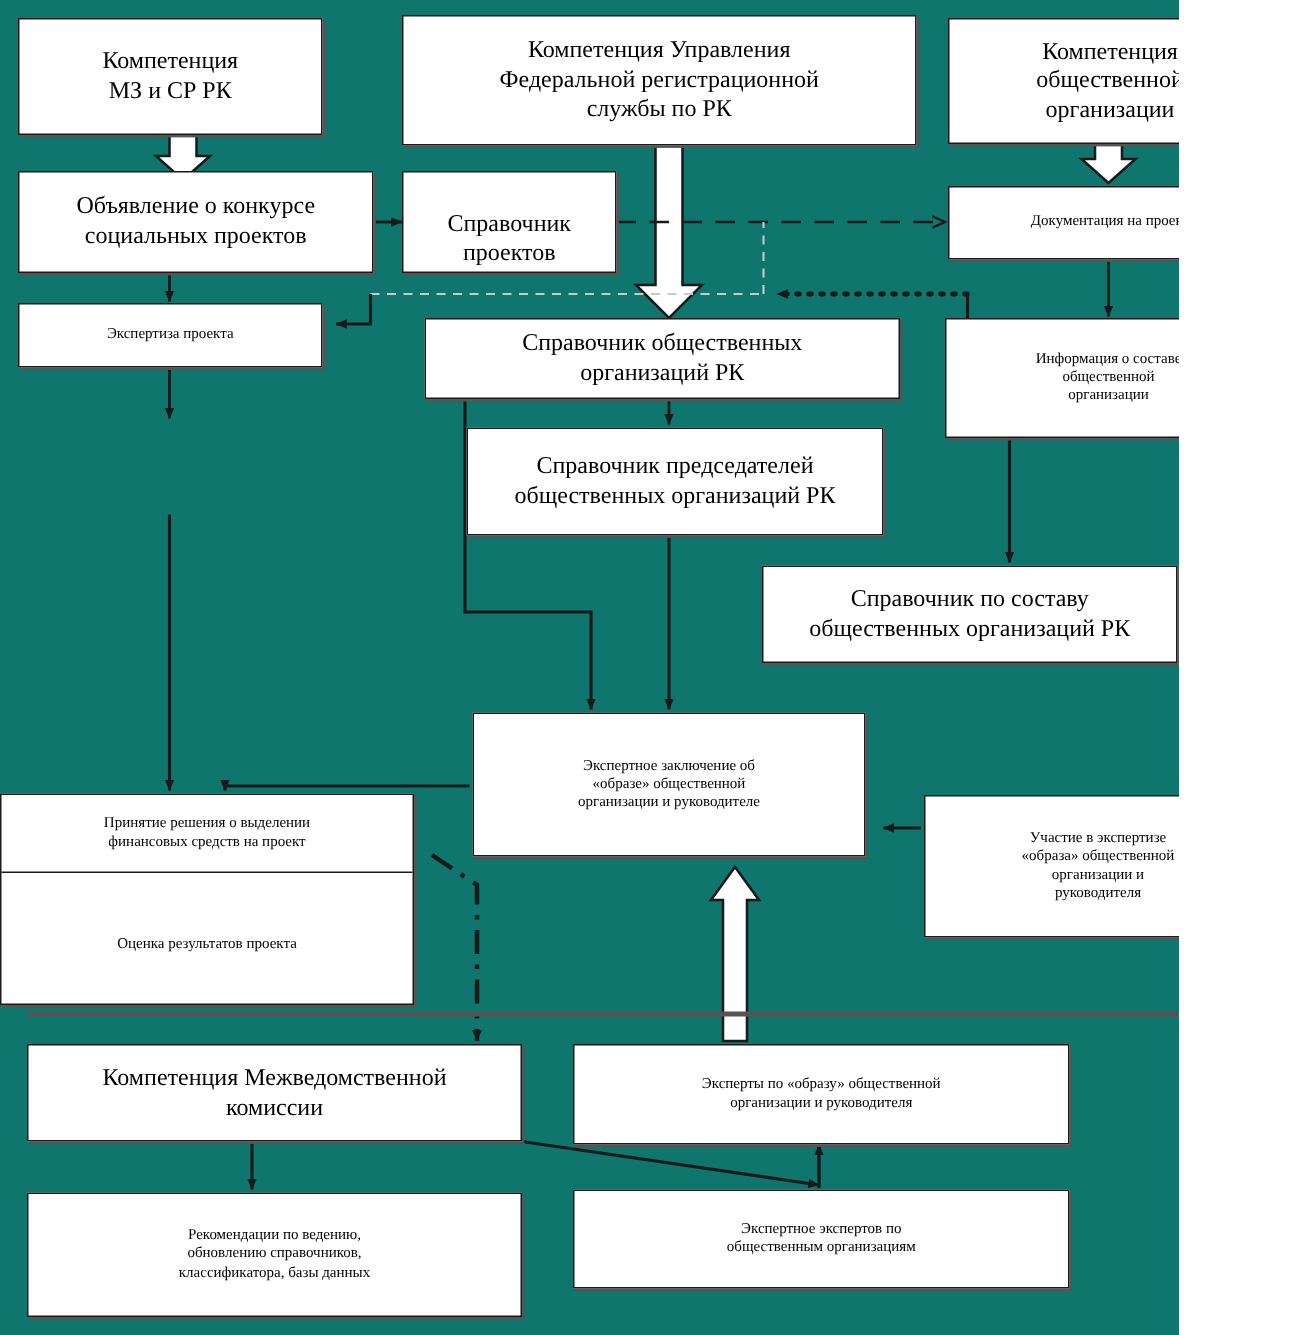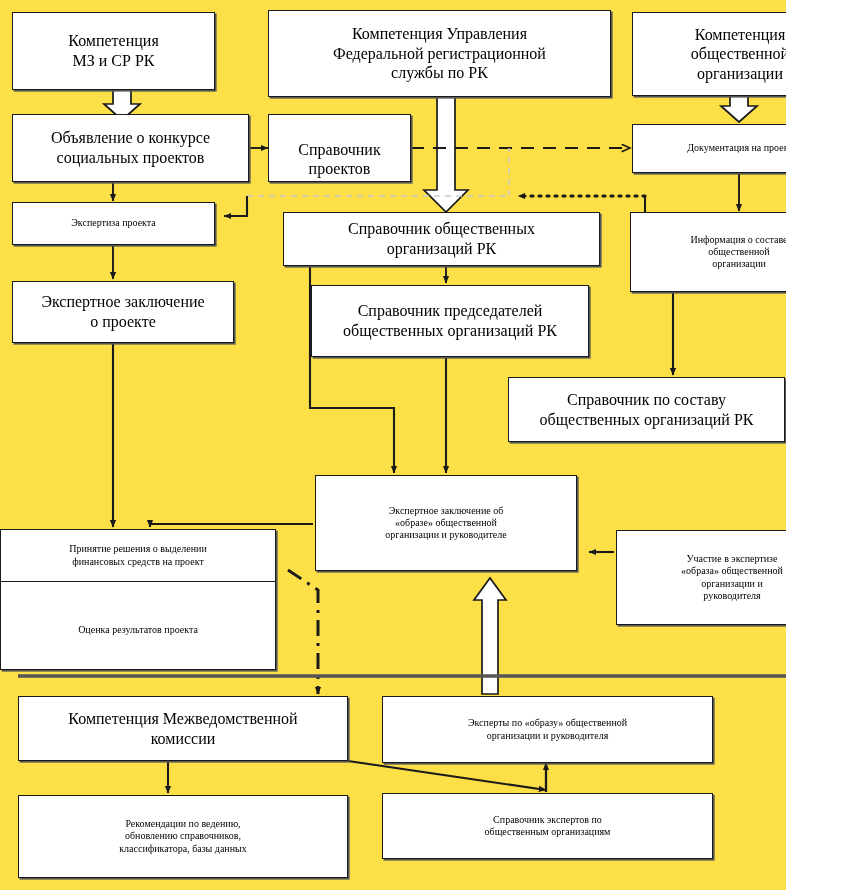--- a/index.html
+++ b/index.html
@@ -7,21 +7,21 @@
     padding: 0;
     background: #ffffff;
   }
   body {
     font-family: "Liberation Serif", "DejaVu Serif", serif;
   }
   #diagram-root {
     position: relative;
     width: 786px;
     height: 890px;
-    background: #fde047;
+    background: #0f766e;
     overflow: hidden;
   }
   svg.layer {
     position: absolute;
     left: 0;
     top: 0;
     width: 863px;
     height: 890px;
   }
   .node {
@@ -195,24 +195,20 @@
     <span class="node-text">Справочник общественных
 организаций РК</span>
   </div>
 
   <div class="node f15" style="left:630px; top:212px; width:218px; height:80px;">
     <span class="node-text">Информация о составе
 общественной
 организации</span>
   </div>
 
-  <div class="node f16" style="left:12px; top:281px; width:222px; height:62px;">
-    <span class="node-text">Экспертное заключение
-о проекте</span>
-  </div>
 
   <div class="node f16" style="left:311px; top:285px; width:278px; height:72px;">
     <span class="node-text">Справочник председателей
 общественных организаций РК</span>
   </div>
 
   <div class="node f16" style="left:508px; top:377px; width:277px; height:65px;">
     <span class="node-text">Справочник по составу
 общественных организаций РК</span>
   </div>
@@ -250,17 +246,17 @@
 организации и руководителя</span>
   </div>
 
   <div class="node f15" style="left:18px; top:795px; width:330px; height:83px;">
     <span class="node-text">Рекомендации по ведению,
 обновлению справочников,
 классификатора, базы данных</span>
   </div>
 
   <div class="node f15" style="left:382px; top:793px; width:331px; height:66px;">
-    <span class="node-text">Справочник экспертов по
+    <span class="node-text">Экспертное экспертов по
 общественным организациям</span>
   </div>
 
 </div>
 
 </body></html>

